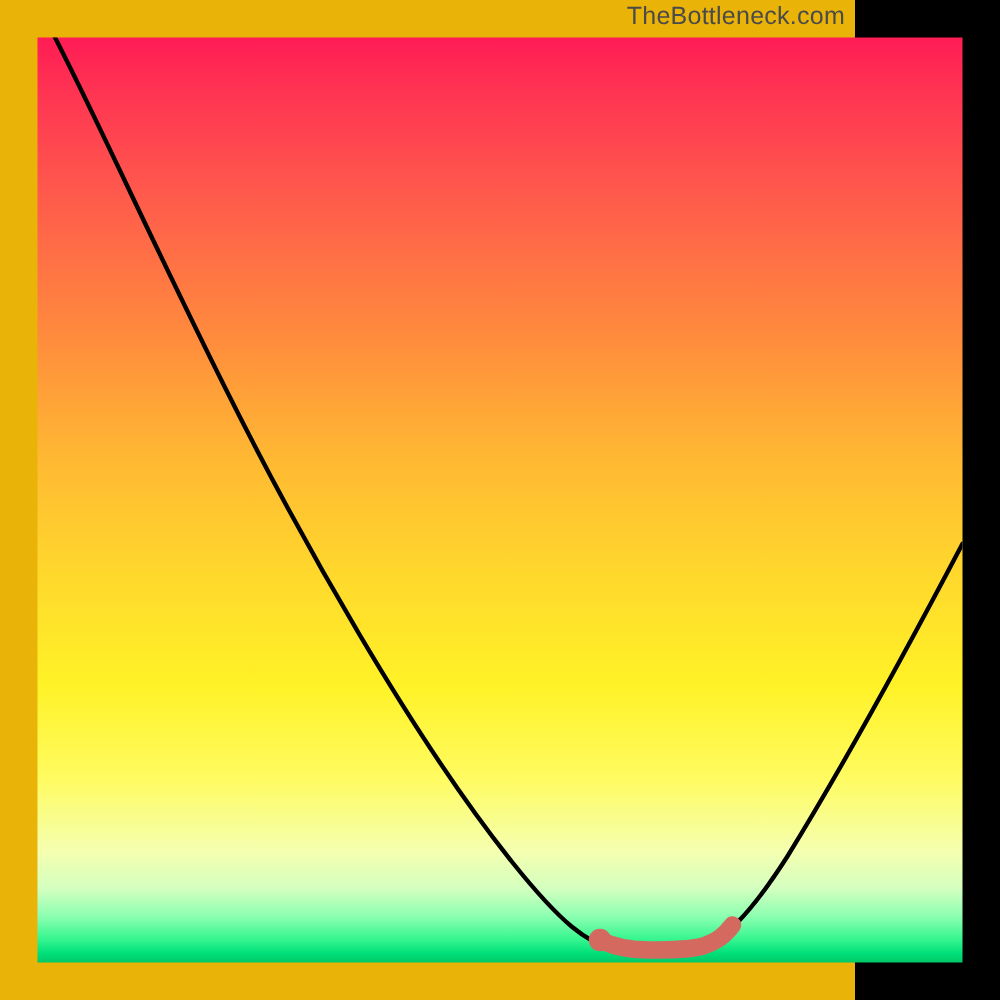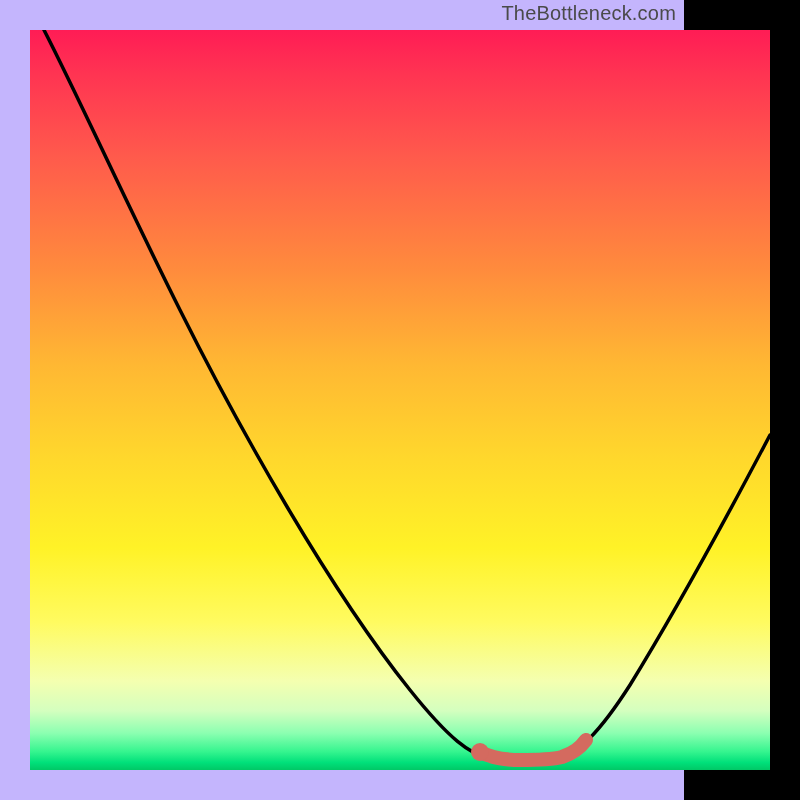--- a/index.html
+++ b/index.html
@@ -7,21 +7,21 @@
     padding: 0;
     width: 800px;
     height: 800px;
     background: #000;
     font-family: Arial, Helvetica, sans-serif;
   }
   .outer {
     position: relative;
     width: 684px;
     height: 800px;
-    background: #c4b5fd;
+    background: #eab308;
   }
   .watermark {
     position: absolute;
     top: 2px;
     right: 8px;
     color: #4a4a4a;
     font-size: 20px;
     letter-spacing: 0.2px;
   }
   .plot {

